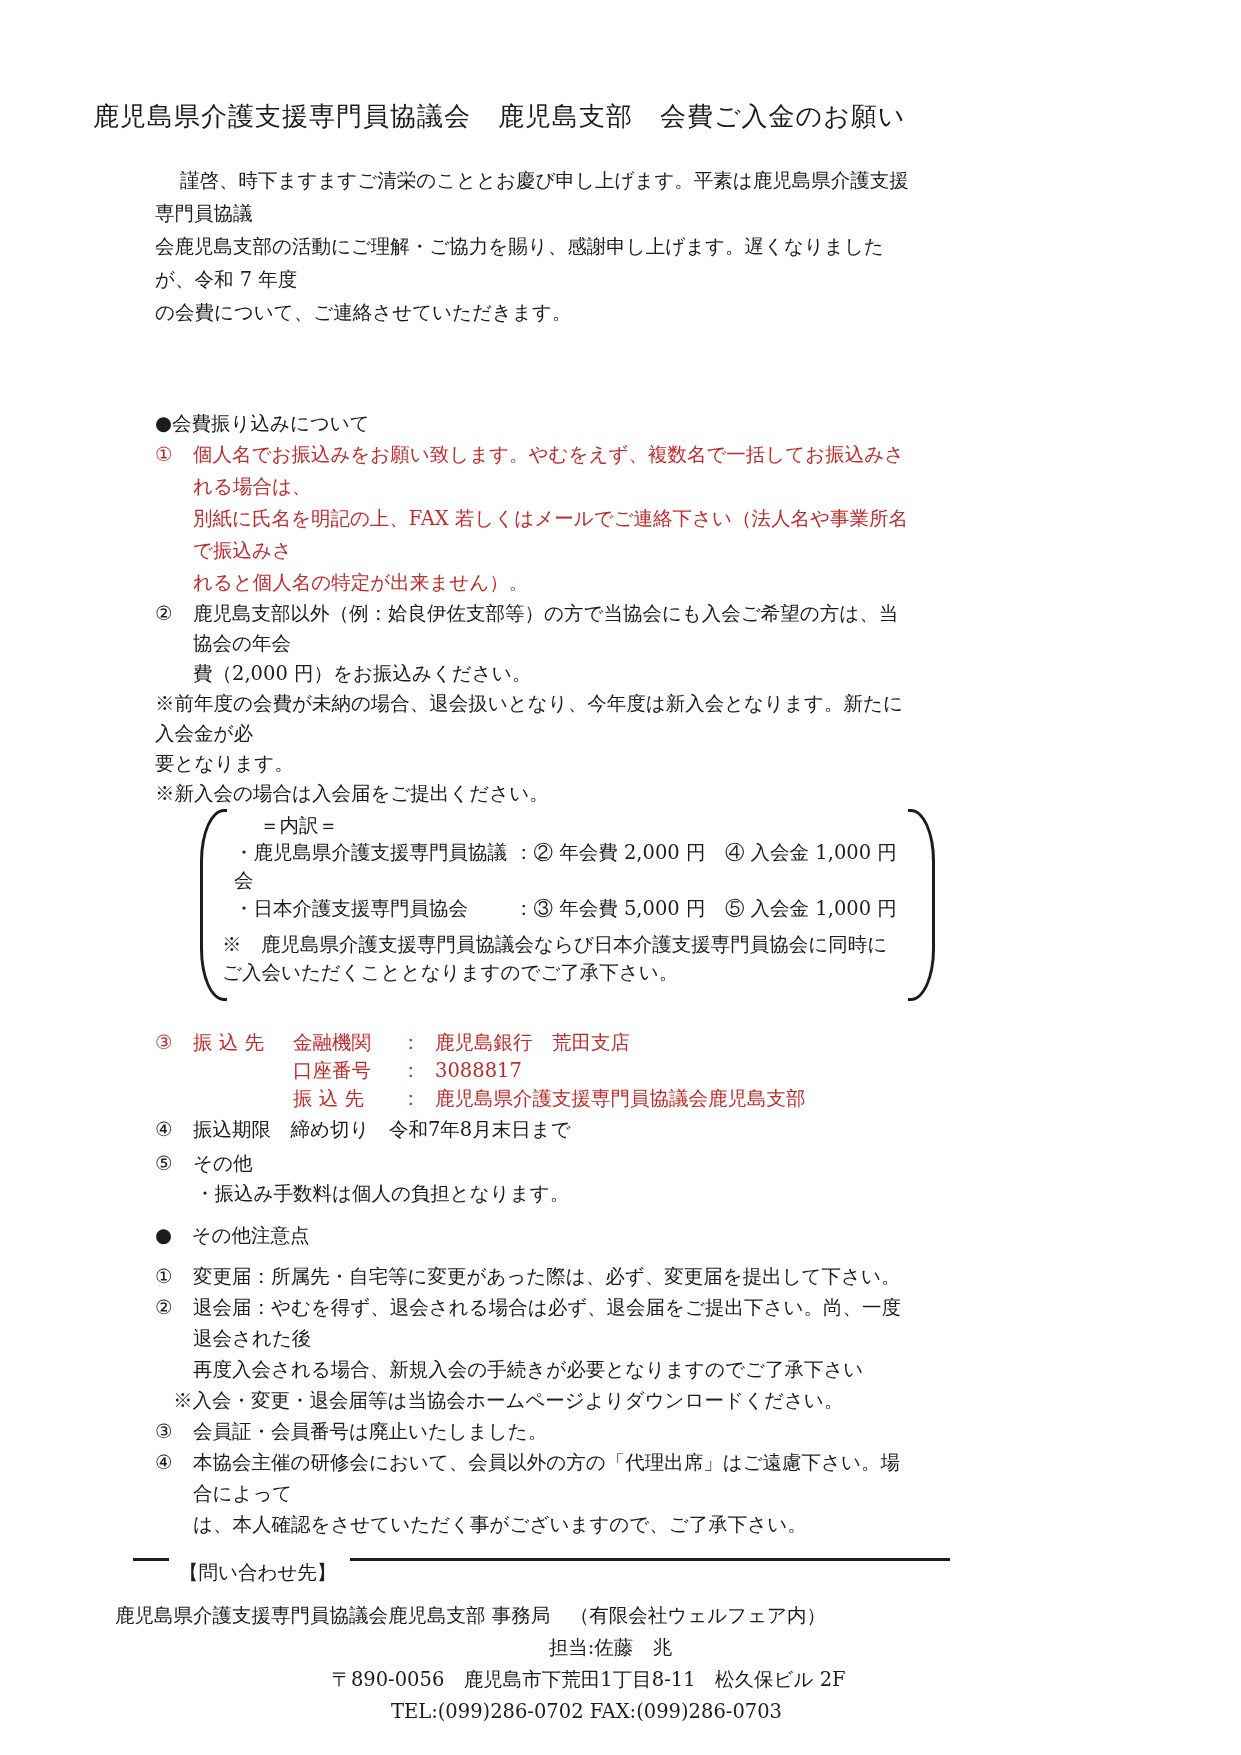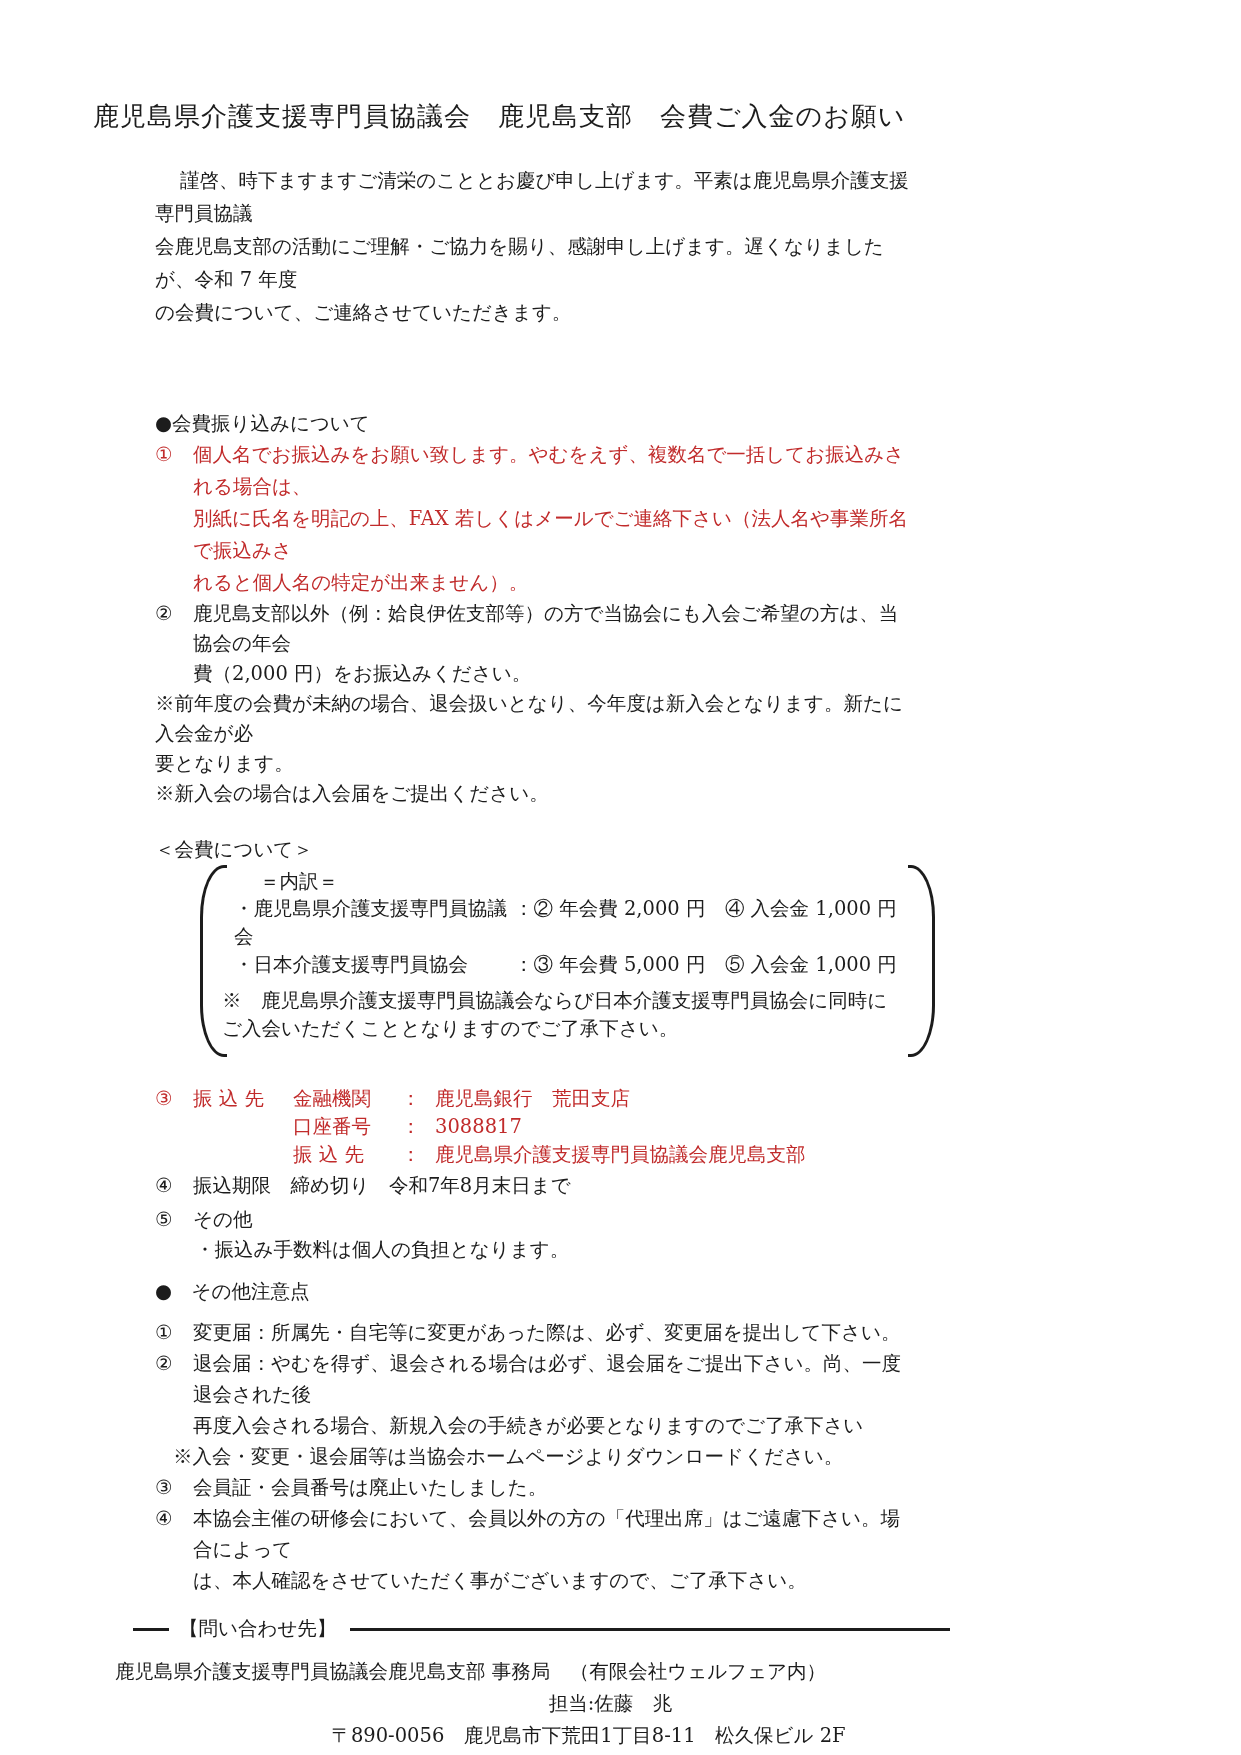--- a/index.html
+++ b/index.html
@@ -53,21 +53,21 @@
   .pay-grid{ display:grid; grid-template-columns:38px 100px 108px 34px auto; }
   .deadline{ margin-top:2px; }
   .other{ margin-top:4px; }
   .other-sub{ margin-left:40px; }
   .notes-heading{ margin-top:12px; line-height:30px; }
   .notes-list{ margin-top:10px; }
   .notes-list .ni{ line-height:31px; }
   .download-note{ margin-left:18px; line-height:31px; }
   .contact-divider{
     margin-top:18px; margin-left:-22px; margin-right:-40px;
-    display:flex; align-items:center; line-height:30px;
+    display:flex; line-height:30px;
   }
   .contact-divider .dash{ width:36px; height:3px; background:var(--ink); flex:none; }
   .contact-divider .cd-heading{ margin:0 14px 0 10px; white-space:nowrap; }
   .contact-divider .rule{ flex:1; height:2px; border-top:1px solid var(--ink); border-bottom:2px solid var(--ink); }
   .footer{ margin-top:12px; line-height:32px; }
   .footer div{ text-align:center; }
   .f1{ transform:translateX(-62px); }
   .f2{ transform:translateX(78px); }
   .f3{ transform:translateX(56px); }
   .f4{ transform:translateX(54px); }
@@ -95,21 +95,20 @@
   <div class="ni">
     <span class="n">②</span>
     <span class="t">鹿児島支部以外（例：姶良伊佐支部等）の方で当協会にも入会ご希望の方は、当協会の年会
 費（2,000 円）をお振込みください。</span>
   </div>
 
   <div class="plain-note">※前年度の会費が未納の場合、退会扱いとなり、今年度は新入会となります。新たに入会金が必
 要となります。</div>
   <div class="plain-note">※新入会の場合は入会届をご提出ください。</div>
 
-  <div class="fees-heading">＜会費について＞</div>
 
 
   <div class="bracket-box">
     <div class="bd-heading">＝内訳＝</div>
     <div class="bd-row">
       <span class="bd-label">・鹿児島県介護支援専門員協議会</span>
       <span class="bd-detail">：② 年会費 2,000 円　④ 入会金 1,000 円</span>
     </div>
     <div class="bd-row">
       <span class="bd-label">・日本介護支援専門員協会</span>

